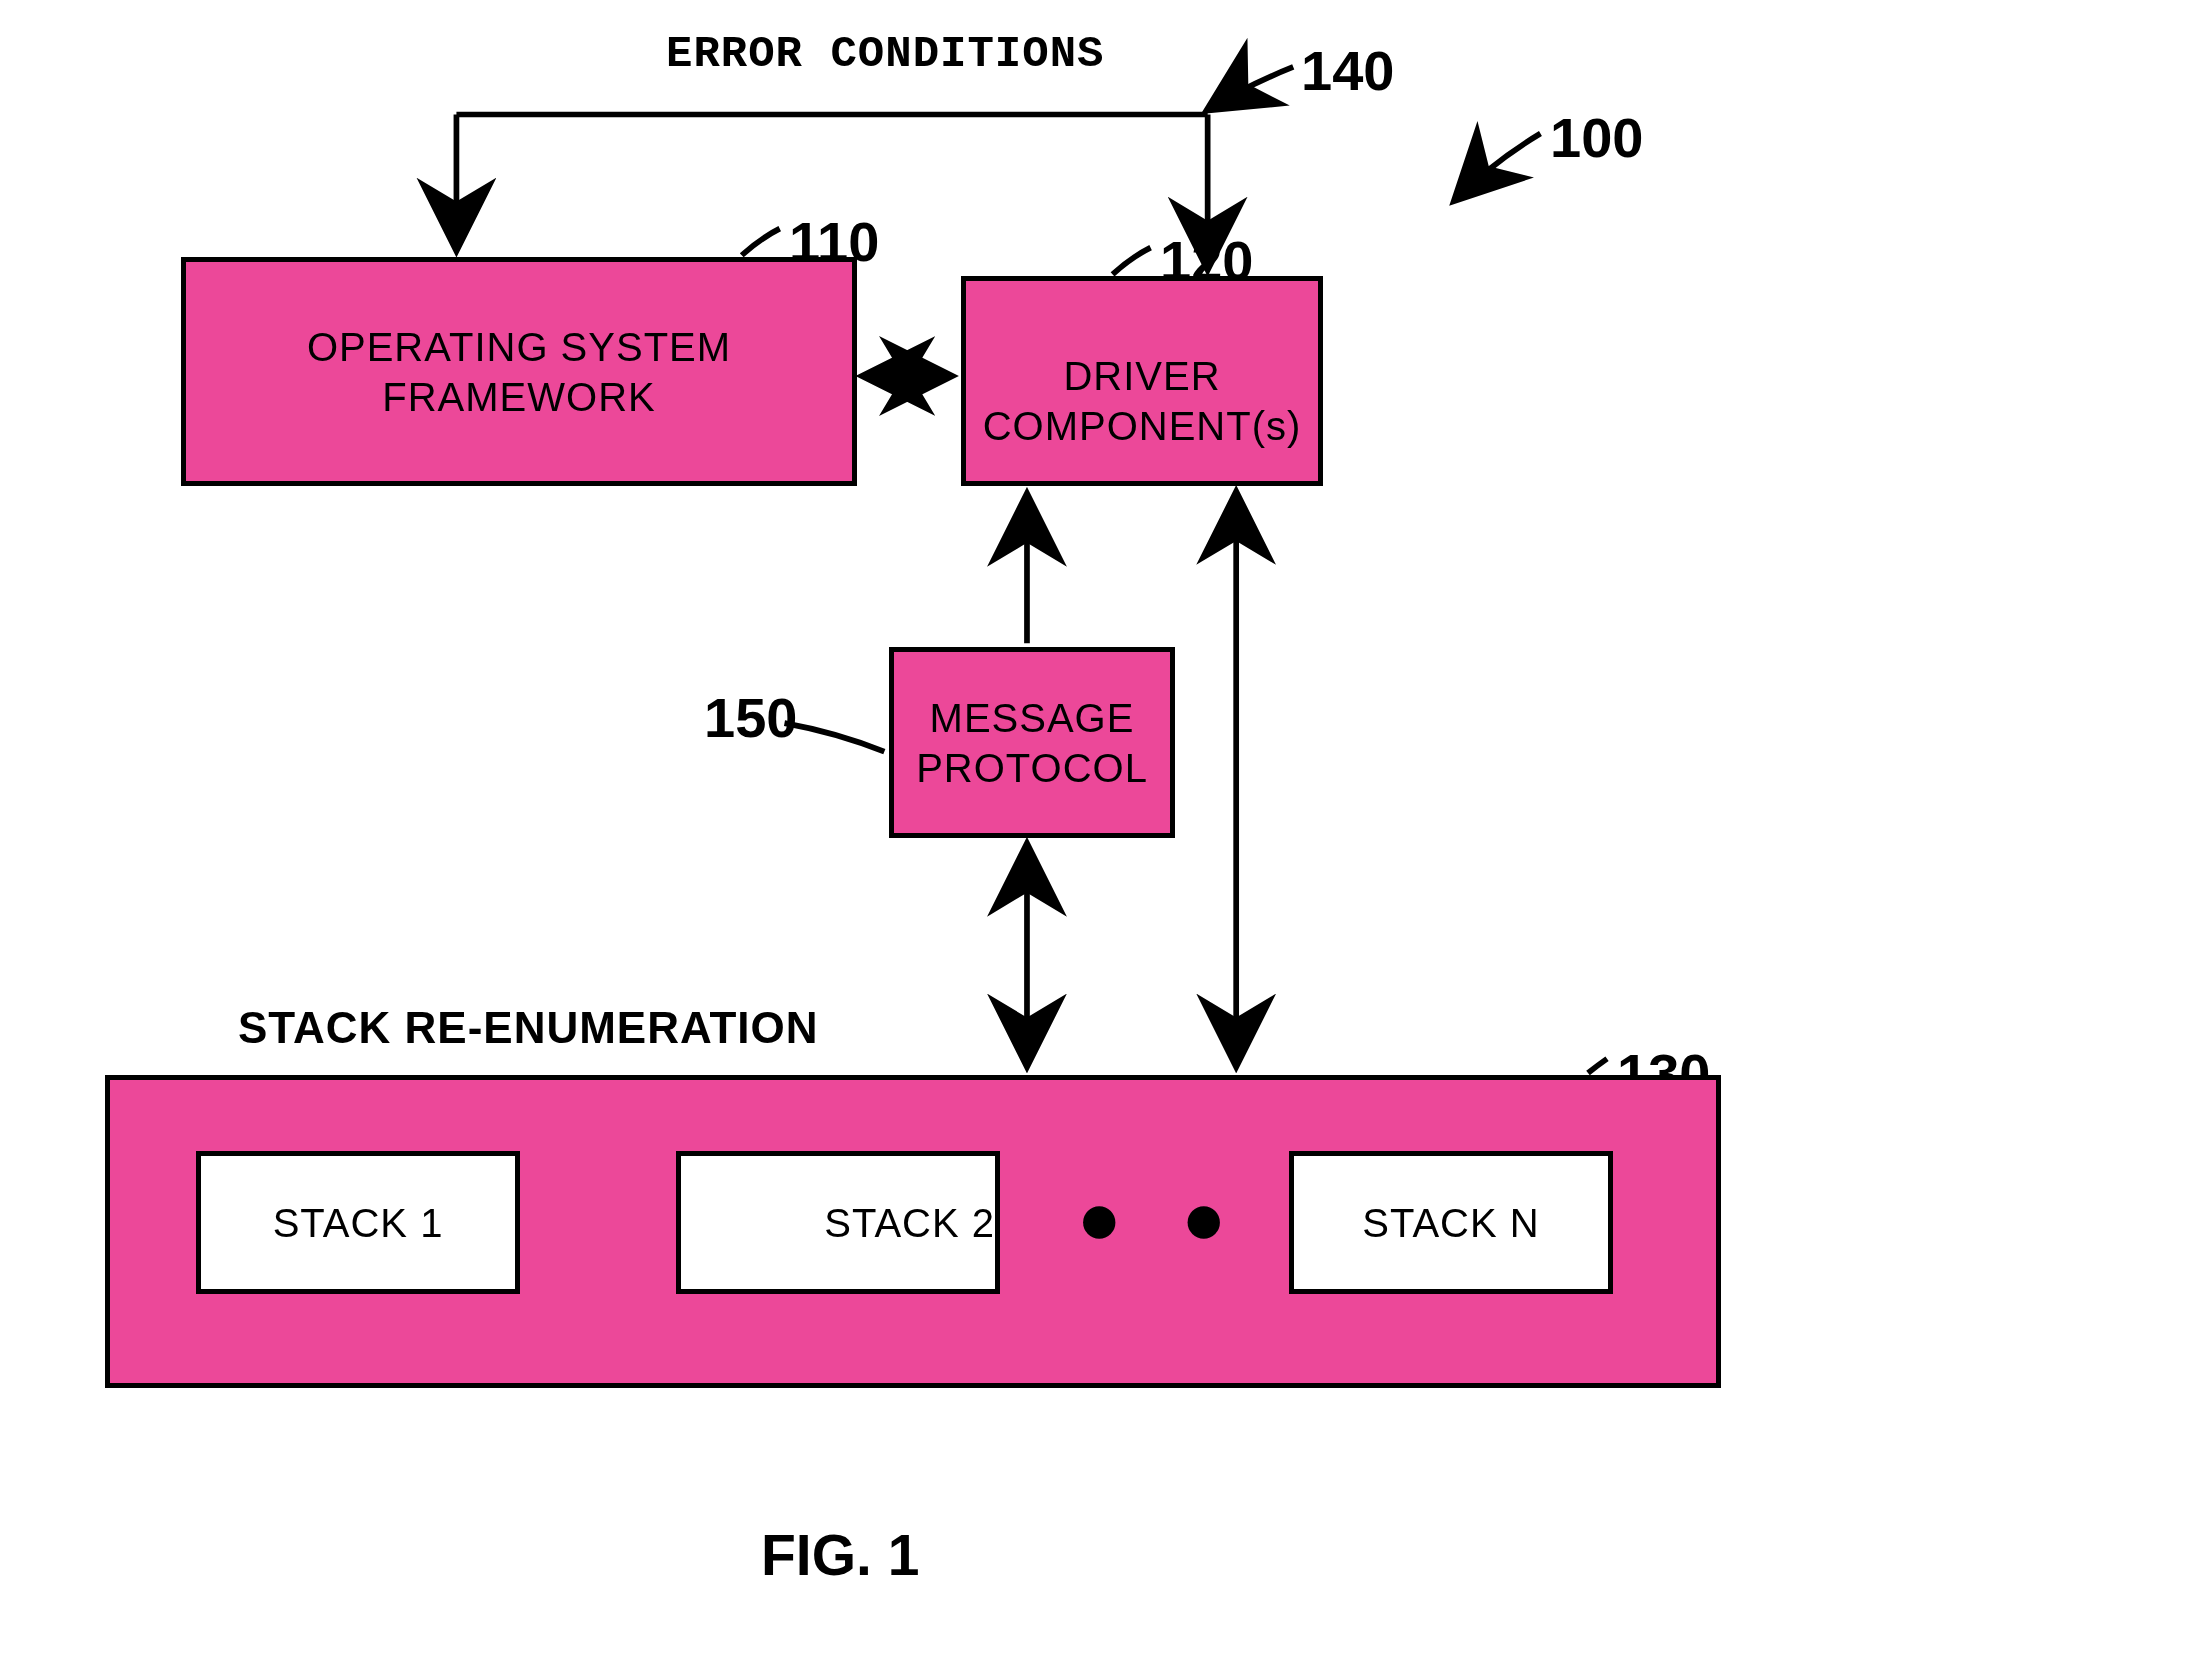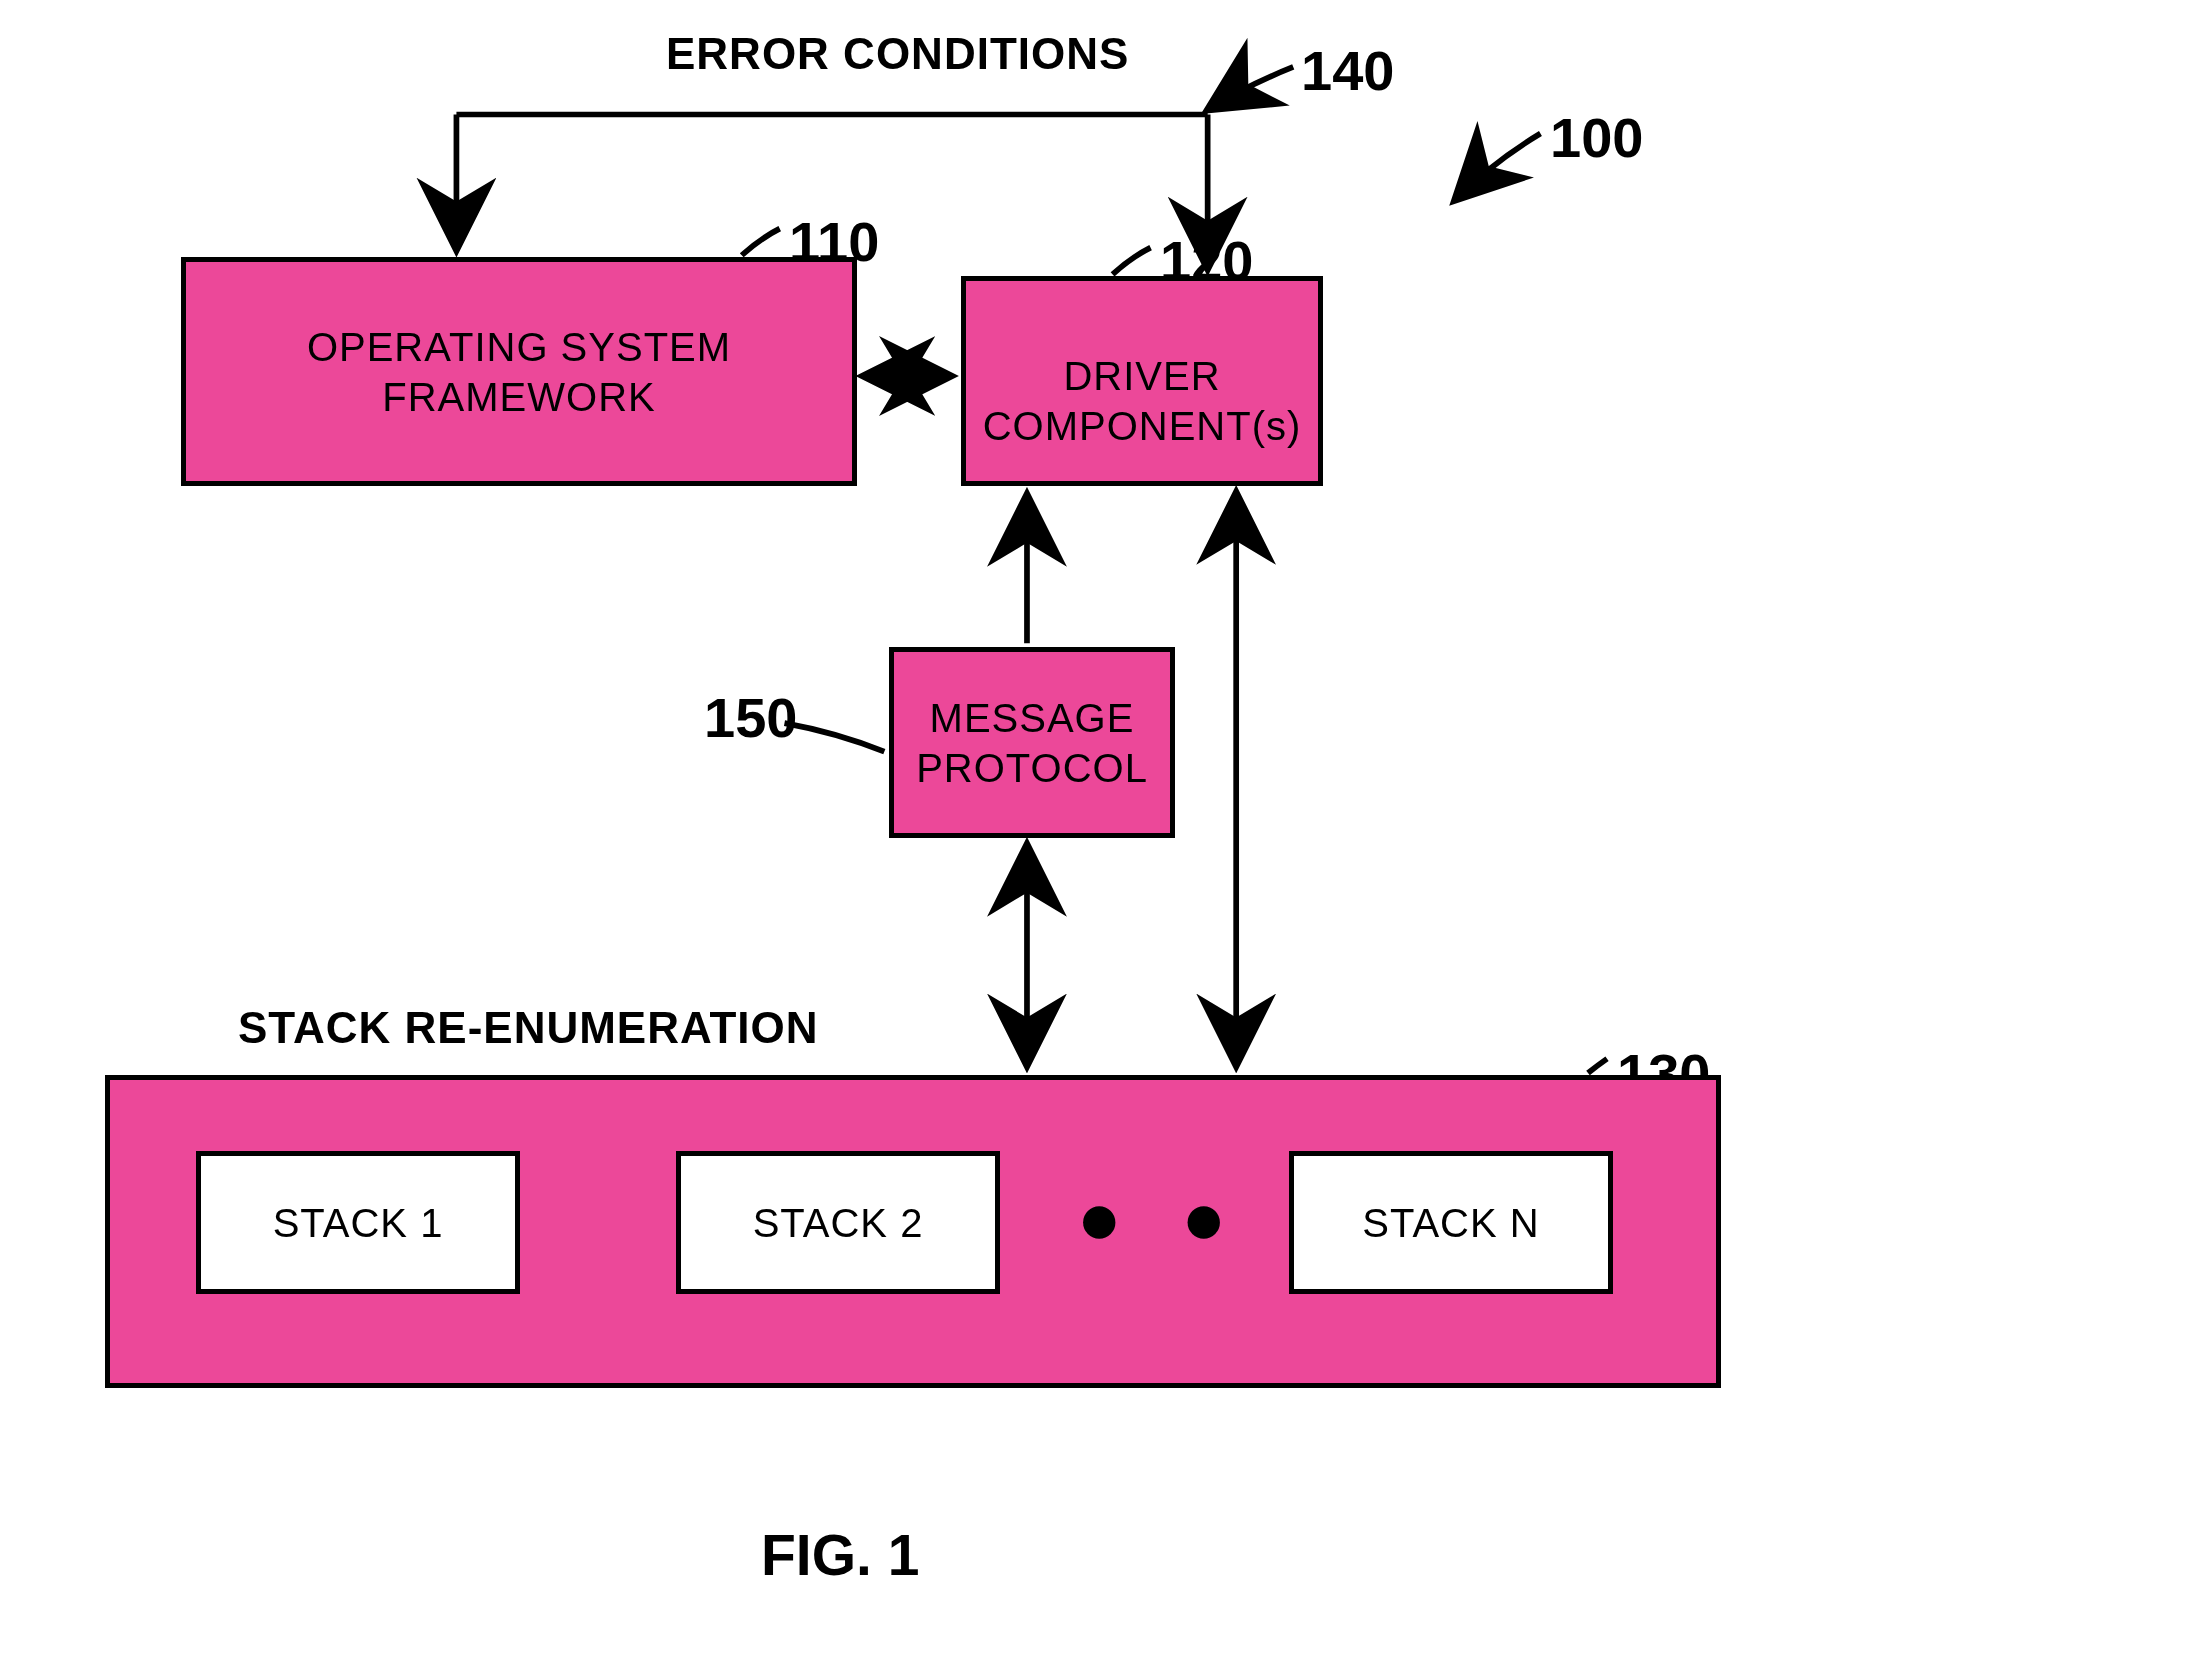--- a/index.html
+++ b/index.html
@@ -57,21 +57,21 @@
     width: 2208px;
     height: 1663px;
     pointer-events: none;
   }
 </style>
 </head>
 <body>
 
 <div class="canvas">
 
-  <div class="plain-label" style="left:666px; top:28.5px;">ERROR CONDITIONS</div>
+  <div class="plain-label" style="left:666px; top:28.5px;font-family:Liberation Mono, monospace;">ERROR CONDITIONS</div>
 
   <div class="label" style="left:1301px; top:38px;">140</div>
 
   <div class="label" style="left:1550px; top:105px;">100</div>
 
   <div class="box" style="left:181px; top:257px; width:666px; height:219px;">
     <span>OPERATING SYSTEM FRAMEWORK</span>
   </div>
 
   <div class="label" style="left:789px; top:209px;">110</div>
@@ -91,21 +91,21 @@
   <div class="plain-label" style="left:238px; top:1003px;">STACK RE-ENUMERATION</div>
 
   <div class="label" style="left:1617px; top:1041px;">130</div>
 
   <div class="box" style="left:105px; top:1075px; width:1598px; height:295px; padding:4px; justify-content:flex-start;">
 
     <div class="inner-box" style="left:86px;  top:71px; width:314px; height:133px;">
       <span>STACK 1</span>
     </div>
 
-    <div class="inner-box" style="left:566px;  top:71px; width:314px; height:133px;">
+    <div class="inner-box" style="left:566px;  top:71px; width:314px; height:133px;justify-content:flex-end;">
       <span>STACK 2</span>
     </div>
 
     <div class="inner-box" style="left:1179px; top:71px; width:314px; height:133px;">
       <span>STACK N</span>
     </div>
 
     <svg width="238" height="57" style="position:absolute; left:932px; top:114px;" viewBox="0 0 250 60">
       <circle cx="60" cy="30" r="17" fill="#000"></circle>
       <circle cx="170" cy="30" r="17" fill="#000"></circle>

